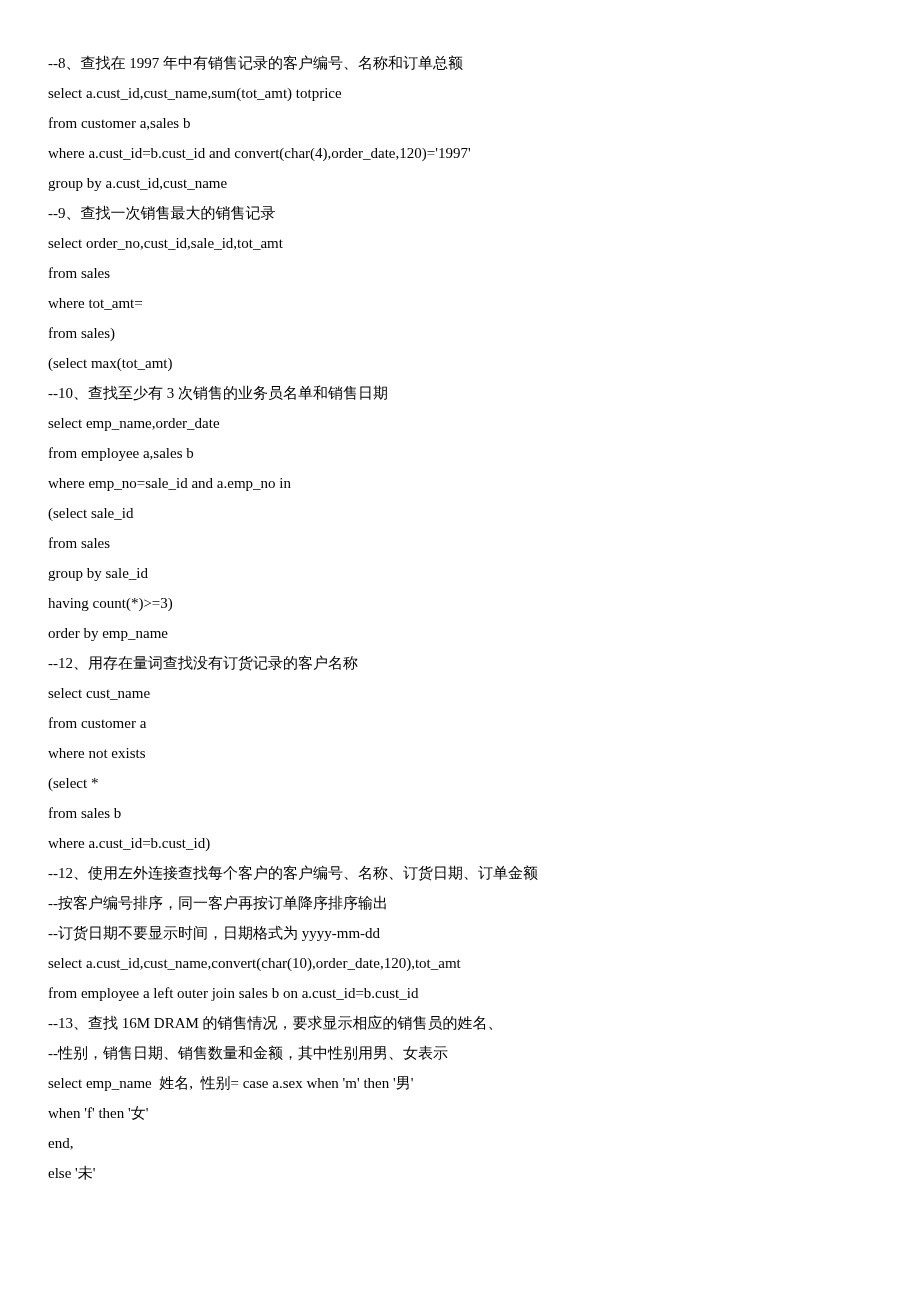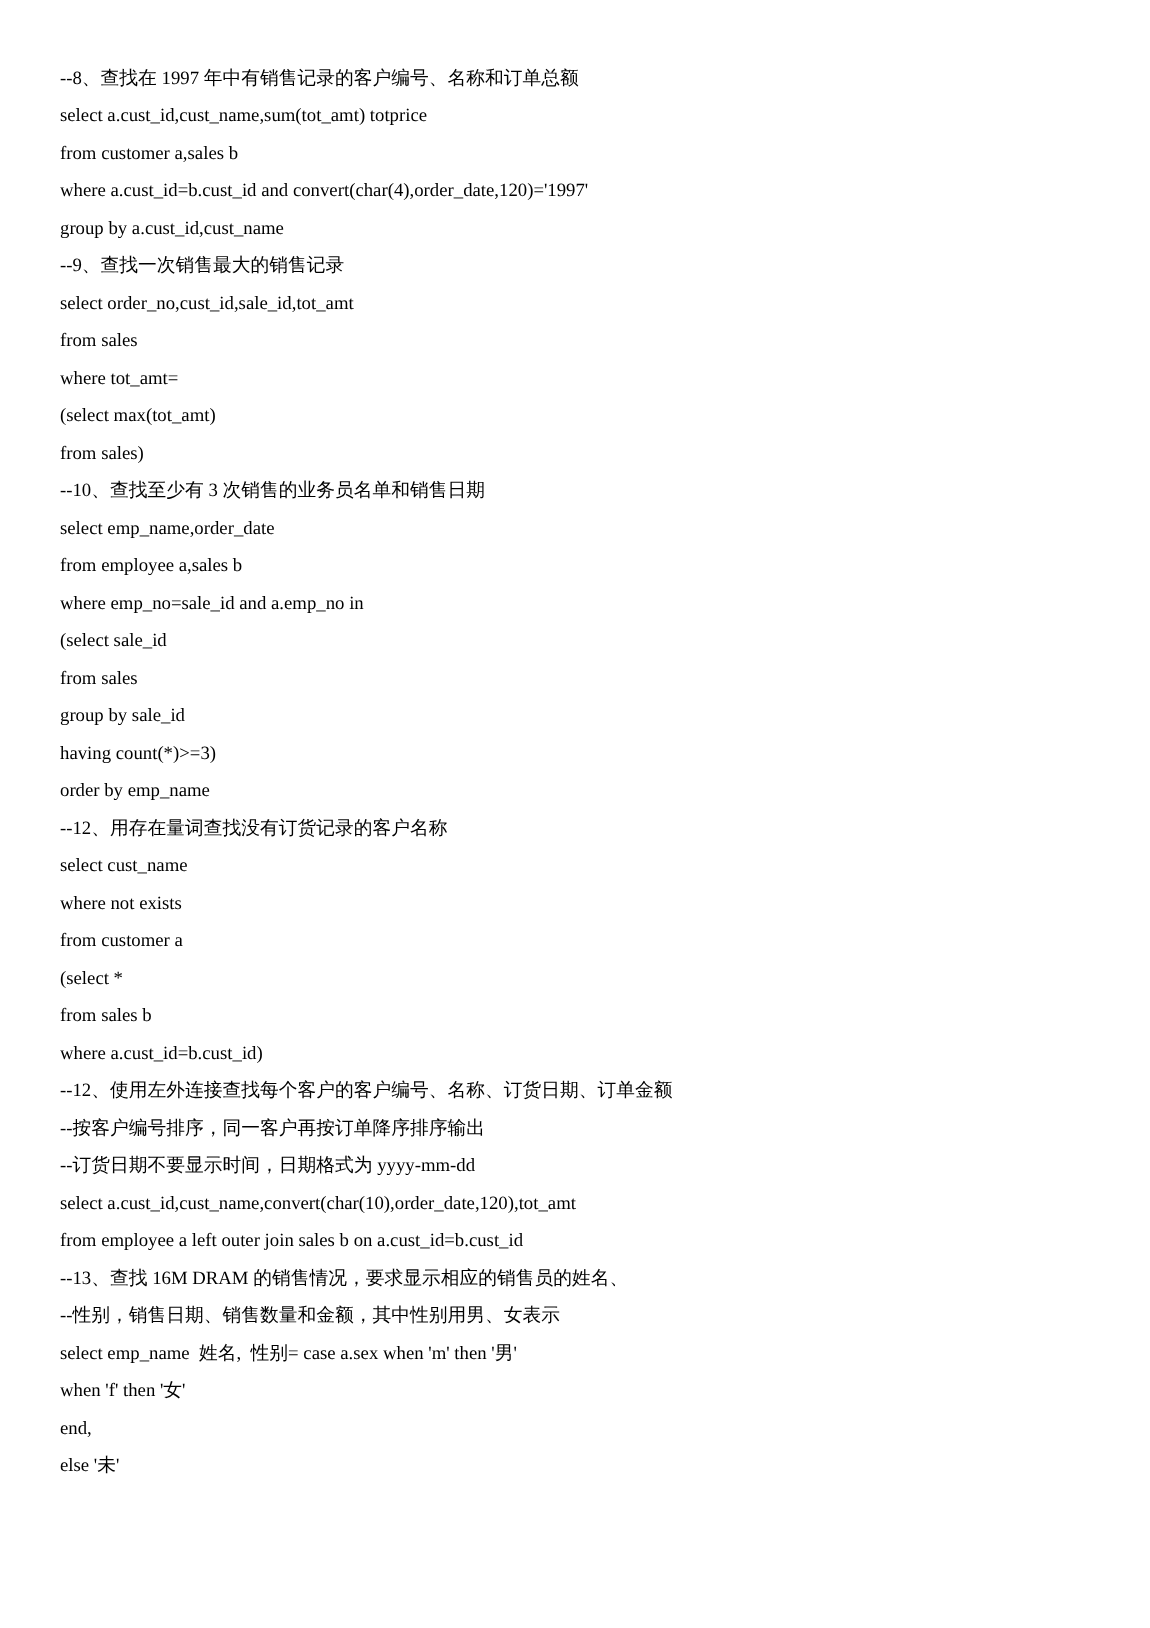--- a/index.html
+++ b/index.html
@@ -24,35 +24,35 @@
 <div id="content">
     <span class="line">--8、查找在 1997 年中有销售记录的客户编号、名称和订单总额</span>
     <span class="line">select a.cust_id,cust_name,sum(tot_amt) totprice</span>
     <span class="line">from customer a,sales b</span>
     <span class="line">where a.cust_id=b.cust_id and convert(char(4),order_date,120)='1997'</span>
     <span class="line">group by a.cust_id,cust_name</span>
     <span class="line">--9、查找一次销售最大的销售记录</span>
     <span class="line">select order_no,cust_id,sale_id,tot_amt</span>
     <span class="line">from sales</span>
     <span class="line">where tot_amt=</span>
+    <span class="line">from sales)</span>
     <span class="line">(select max(tot_amt)</span>
-    <span class="line">from sales)</span>
     <span class="line">--10、查找至少有 3 次销售的业务员名单和销售日期</span>
     <span class="line">select emp_name,order_date</span>
     <span class="line">from employee a,sales b</span>
     <span class="line">where emp_no=sale_id and a.emp_no in</span>
     <span class="line">(select sale_id</span>
     <span class="line">from sales</span>
     <span class="line">group by sale_id</span>
     <span class="line">having count(*)&gt;=3)</span>
     <span class="line">order by emp_name</span>
     <span class="line">--12、用存在量词查找没有订货记录的客户名称</span>
     <span class="line">select cust_name</span>
+    <span class="line">from customer a</span>
     <span class="line">where not exists</span>
-    <span class="line">from customer a</span>
     <span class="line">(select *</span>
     <span class="line">from sales b</span>
     <span class="line">where a.cust_id=b.cust_id)</span>
     <span class="line">--12、使用左外连接查找每个客户的客户编号、名称、订货日期、订单金额</span>
     <span class="line">--按客户编号排序，同一客户再按订单降序排序输出</span>
     <span class="line">--订货日期不要显示时间，日期格式为 yyyy-mm-dd</span>
     <span class="line">select a.cust_id,cust_name,convert(char(10),order_date,120),tot_amt</span>
     <span class="line">from employee a left outer join sales b on a.cust_id=b.cust_id</span>
     <span class="line">--13、查找 16M DRAM 的销售情况，要求显示相应的销售员的姓名、</span>
     <span class="line">--性别，销售日期、销售数量和金额，其中性别用男、女表示</span>

